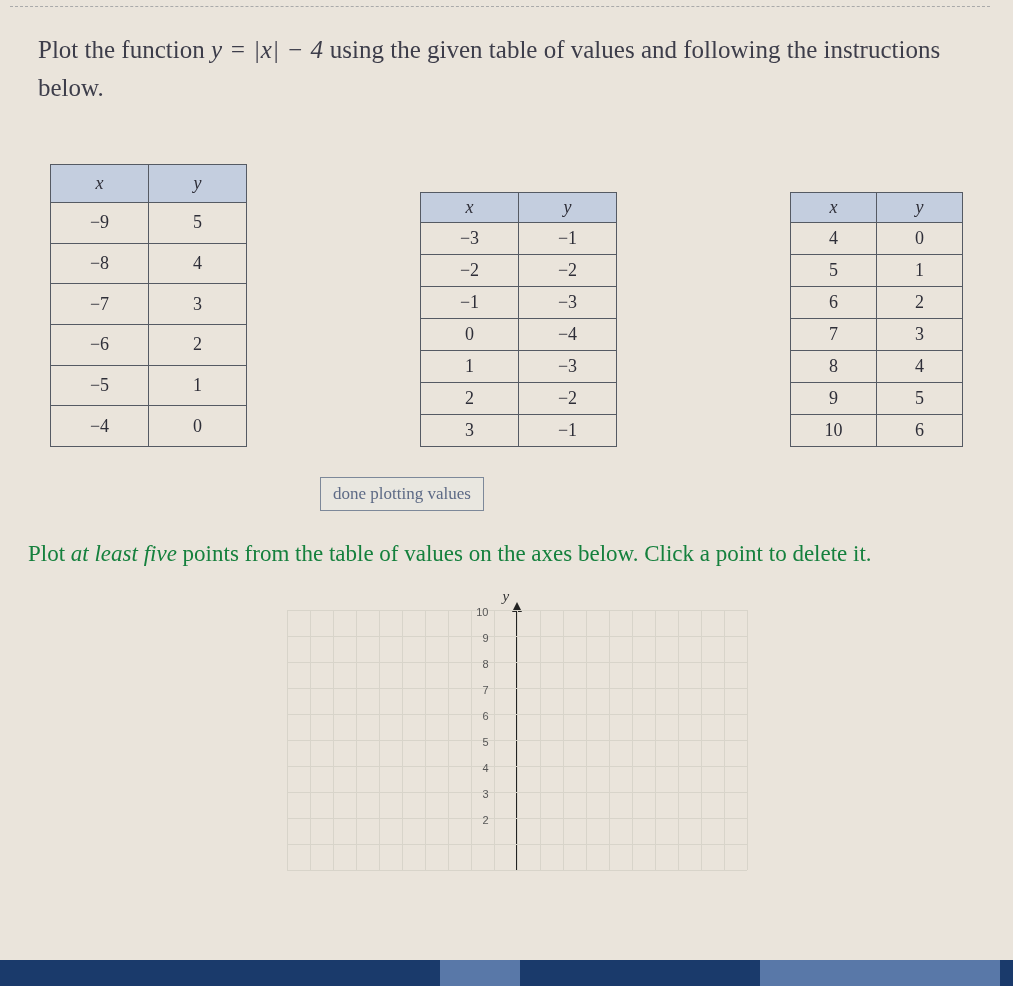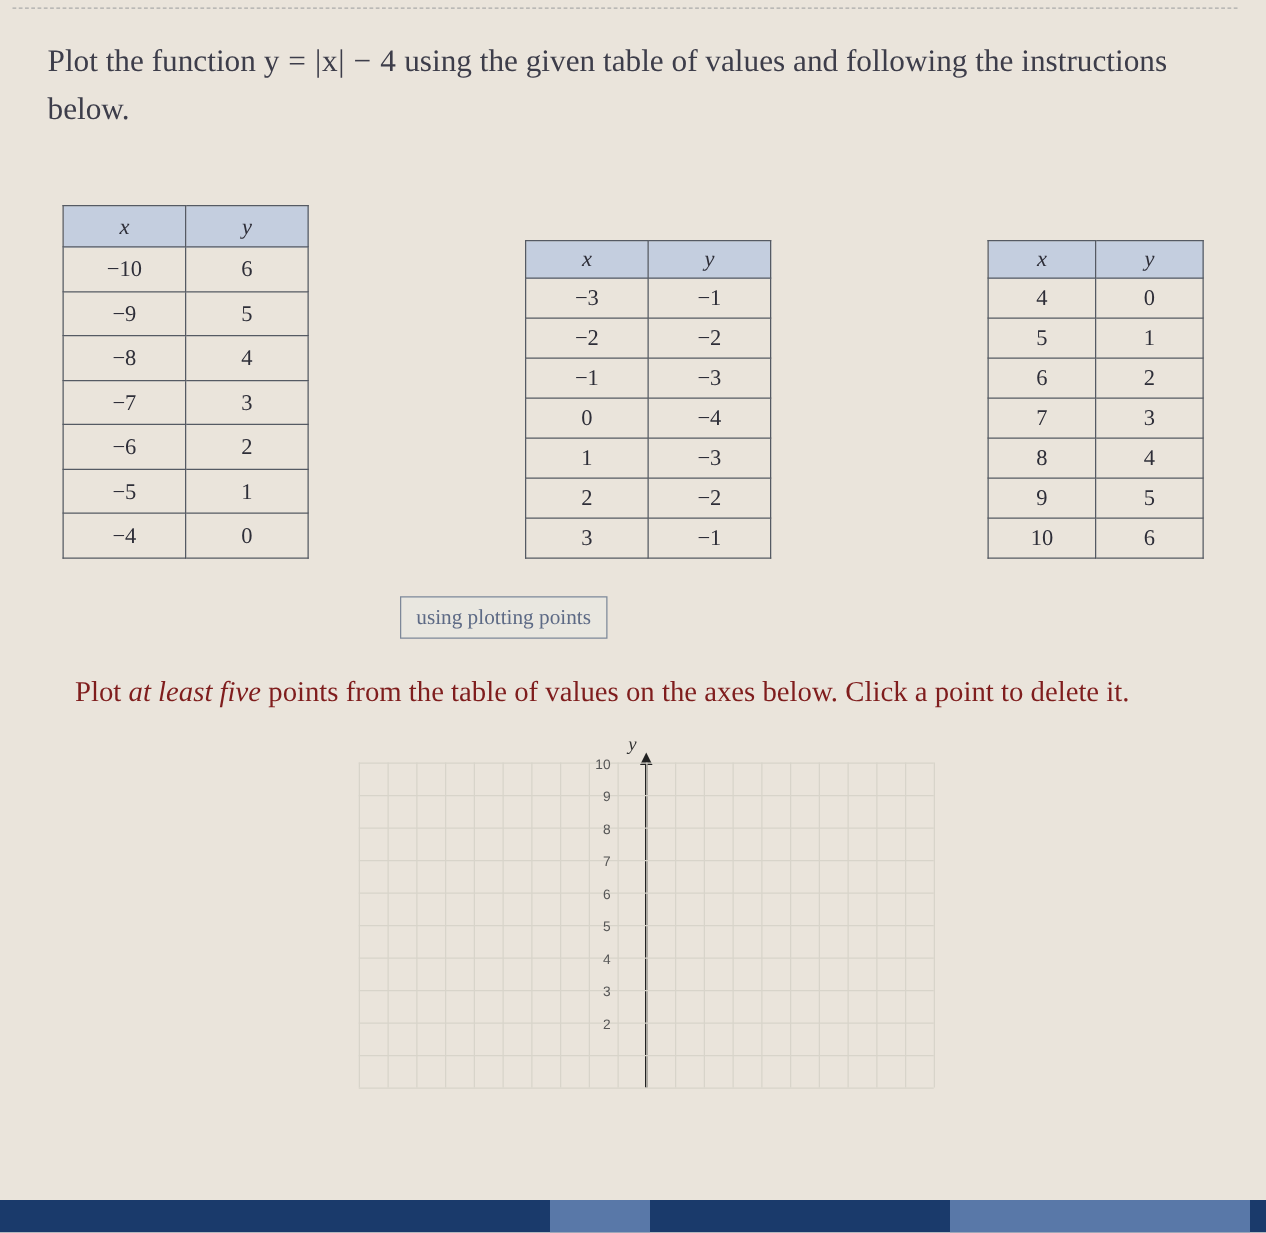--- a/index.html
+++ b/index.html
@@ -16,21 +16,21 @@
     border-top: 1px dashed #aaa;
     margin: 6px 0 0 10px;
     width: 980px;
   }
   .prompt {
     font-size: 25px;
     line-height: 1.5;
     color: #3d3d4a;
     margin: 24px 20px 0 38px;
   }
-  .prompt .eq { letter-spacing: 0.5px; }
+  .prompt .eq { font-style: italic; letter-spacing: 0.5px; }
   .tables-row {
     display: flex;
     justify-content: space-between;
     margin: 58px 50px 0 50px;
     gap: 20px;
   }
   table {
     border-collapse: collapse;
     font-family: Georgia, serif;
     font-size: 18px;
@@ -63,22 +63,22 @@
     color: #5d6a85;
     font-family: Georgia, serif;
     font-size: 17px;
     padding: 6px 12px;
     margin: 30px 0 0 320px;
     cursor: pointer;
   }
   .instruct {
     font-size: 23px;
     line-height: 1.5;
-    color: #7f1d1d;
-    margin: 26px 40px 0 60px;
+    color: #15803d;
+    margin: 26px 40px 0 28px;
   }
   .instruct em { font-style: italic; }
 
   .plot-area {
     position: relative;
     width: 520px;
     height: 300px;
     margin: 18px auto 0 auto;
   }
   .axis-y-label {
@@ -147,24 +147,20 @@
 
 <div class="tables-row">
 
   <table class="t1">
     <tbody>
         <tr>
       <th>x</th>
       <th>y</th>
     </tr>
     <tr>
-          <td>−10</td>
-          <td>6</td>
-        </tr>
-    <tr>
           <td>−9</td>
           <td>5</td>
         </tr>
     <tr>
           <td>−8</td>
           <td>4</td>
         </tr>
     <tr>
           <td>−7</td>
           <td>3</td>
@@ -253,21 +249,21 @@
         </tr>
     <tr>
           <td>10</td>
           <td>6</td>
         </tr>
   </tbody>
     </table>
 
 </div>
 
-<button class="done-btn">using plotting points</button>
+<button class="done-btn">done plotting values</button>
 
 <div class="instruct">
   <span>Plot </span><em>at least five</em><span> points from the table of values on the axes below. Click a point to delete it.</span>
 </div>
 
 <div class="plot-area">
   <div class="axis-y-label">y</div>
   <div class="axis-arrow"></div>
   <div class="axis-y-line"></div>
   <div class="plot-grid">

